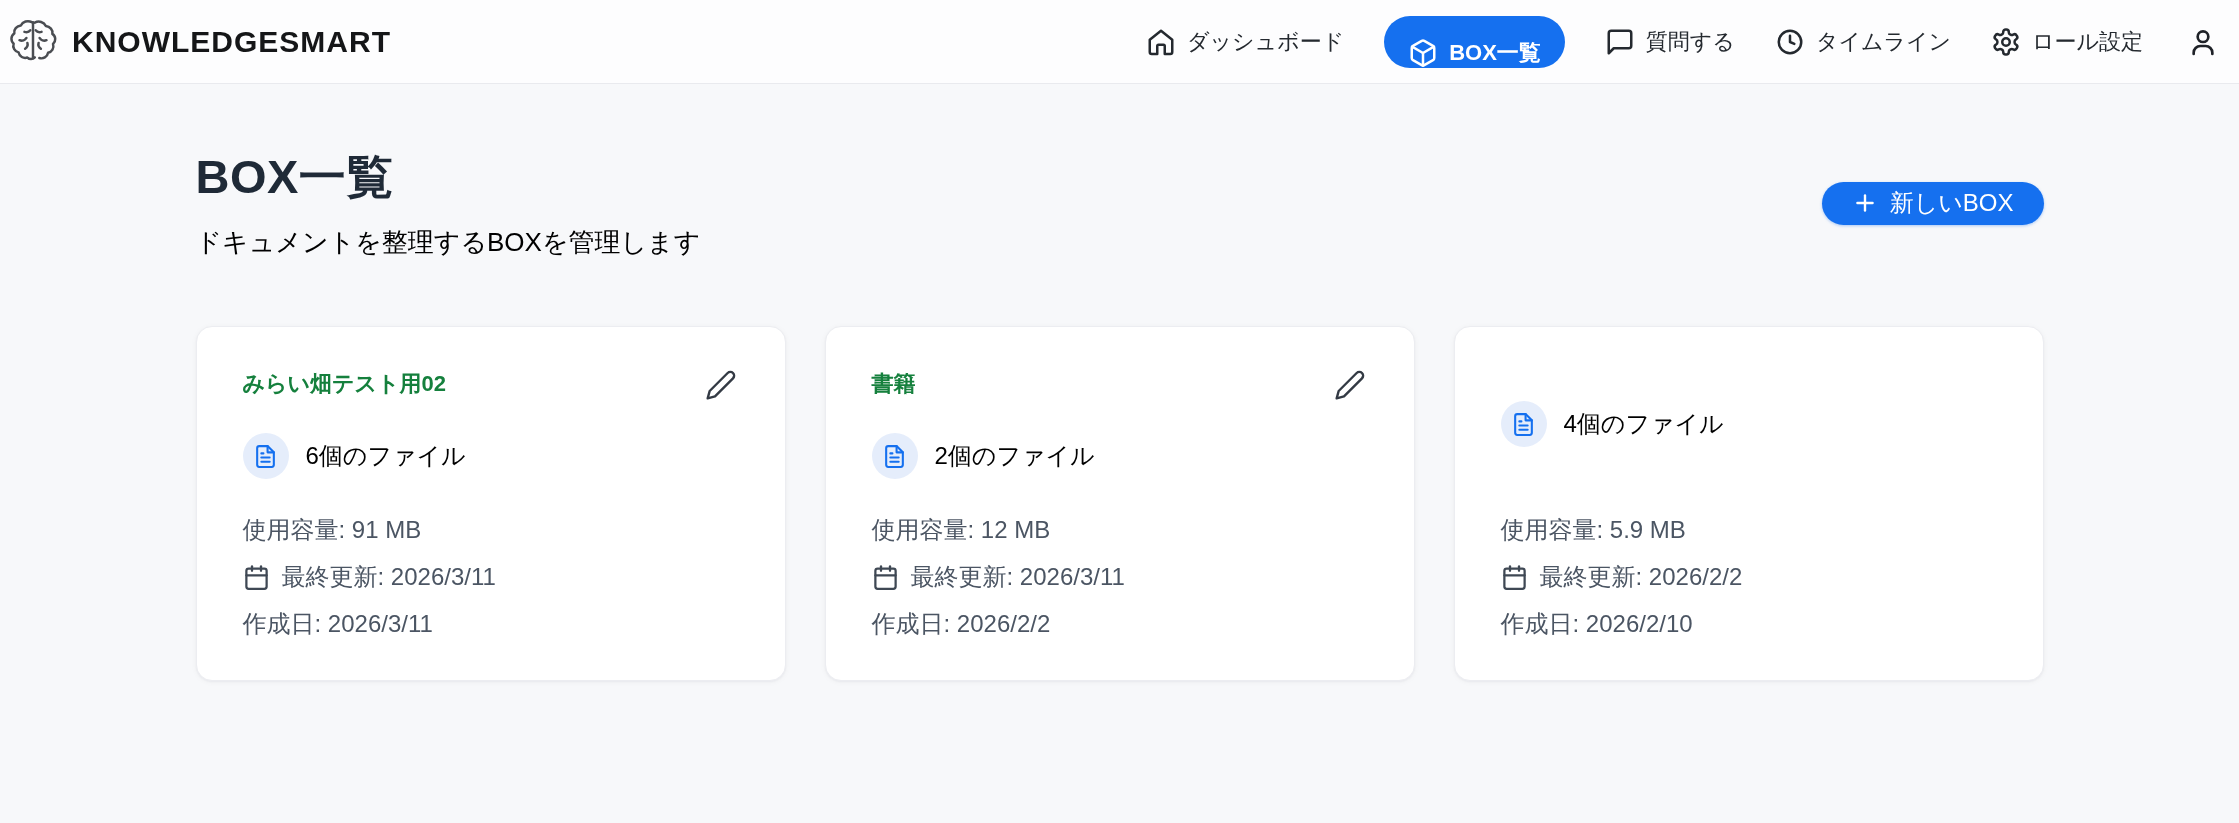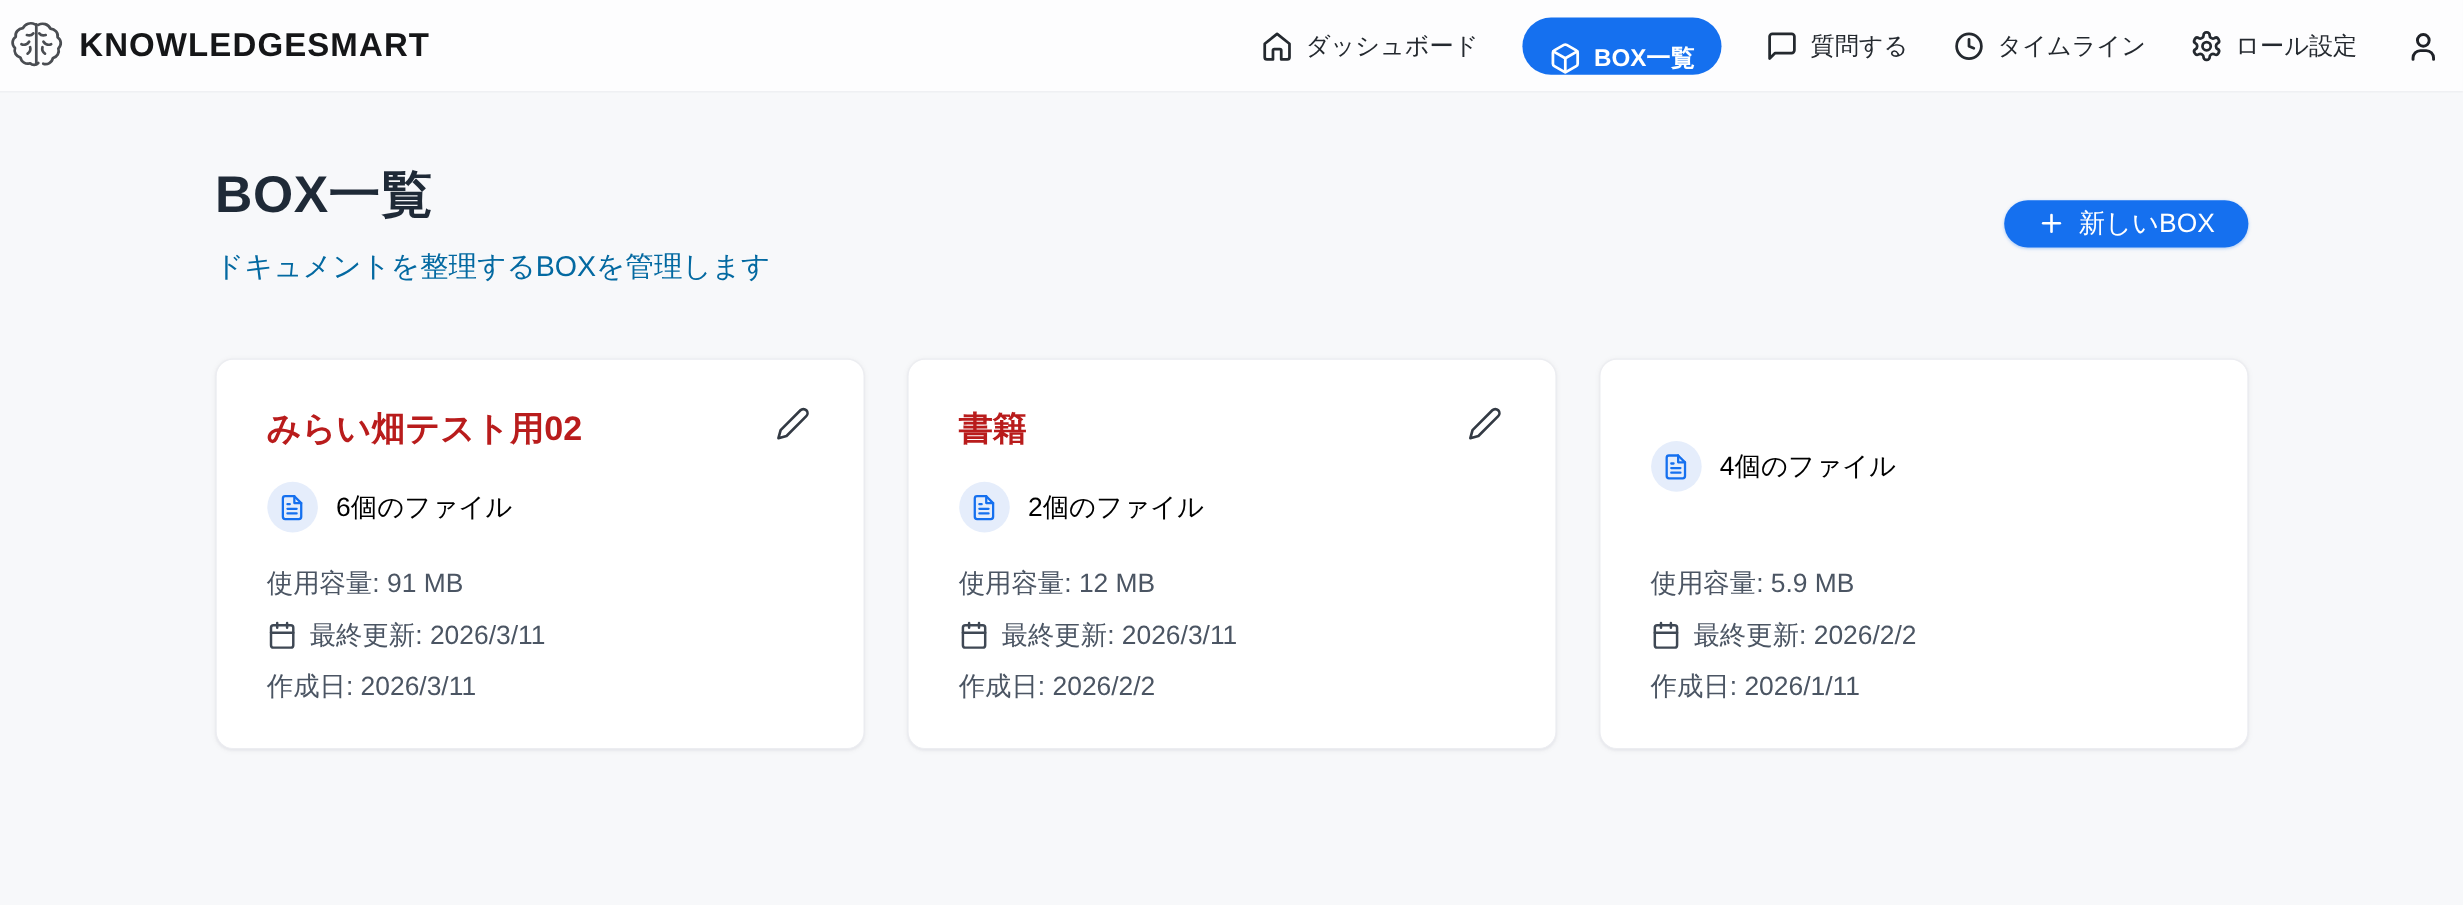--- a/index.html
+++ b/index.html
@@ -31,42 +31,42 @@
     border-radius:999px; font-weight:700;
   }
   .user-btn { background:none; border:none; cursor:pointer; color:#1f2228; margin-left:4px; }
   .user-btn svg { width:32px; height:32px; stroke:currentColor; fill:none; stroke-width:2;
                   stroke-linecap:round; stroke-linejoin:round; }
 
   
   .container { width:1848px; margin:0 auto; padding-top:62px; }
   .page-head { display:flex; align-items:center; justify-content:space-between; margin-bottom:66px; }
   .page-title { font-size:47px; font-weight:700; color:#1f2a37; letter-spacing:0.5px; }
-  .page-subtitle { margin-top:16px; font-size:26px; color:#0369a1; }
+  .page-subtitle { margin-top:16px; font-size:26px; color:#000000; }
   .new-box-btn {
     display:flex; align-items:center; gap:12px;
     background:var(--accent,#1570ef); color:#fff; border:none; cursor:pointer;
     height:43px; padding:0 30px; border-radius:999px;
     font-size:24px; font-weight:500; font-family:inherit;
     box-shadow:0 1px 3px rgba(21,112,239,.35);
   }
   .new-box-btn svg { width:26px; height:26px; stroke:#fff; fill:none; stroke-width:2.2;
                      stroke-linecap:round; }
 
   
   .cards { display:grid; grid-template-columns:repeat(3,1fr); gap:39px; }
   .card {
     background:#fff; border:1px solid #ecedf1; border-radius:16px;
     height:355px; padding:44px 46px 40px 46px;
     display:flex; flex-direction:column;
     box-shadow:0 1px 2px rgba(16,24,40,.04), 0 1px 6px rgba(16,24,40,.04);
     cursor:pointer;
   }
   .card-top { display:flex; align-items:flex-start; justify-content:space-between; }
-  .card-title { font-size:31px; font-weight:700; color:#b91c1c; line-height:1.2; }
+  .card-title { font-size:22px; font-weight:700; color:#15803d; line-height:1.2; }
   .edit-btn { background:none; border:none; cursor:pointer; color:#333a44; padding:2px; margin-top:-4px; }
   .edit-btn svg { width:32px; height:32px; stroke:currentColor; fill:none; stroke-width:1.8;
                   stroke-linecap:round; stroke-linejoin:round; }
   .file-row { display:flex; align-items:center; gap:17px; margin-top:30px; }
   .file-badge {
     width:46px; height:46px; border-radius:50%; background:#e5edfb;
     display:flex; align-items:center; justify-content:center; flex:none;
   }
   .file-badge svg { width:25px; height:25px; stroke:var(--accent,#1570ef); fill:none; stroke-width:2;
                     stroke-linecap:round; stroke-linejoin:round; }
@@ -241,18 +241,18 @@
         <div>使用容量: 5.9 MB</div>
         <div class="meta-row">
           <svg viewBox="0 0 24 24">
             <rect x="3" y="4" width="18" height="18" rx="2"></rect>
             <line x1="16" y1="2" x2="16" y2="6"></line>
               <line x1="8" y1="2" x2="8" y2="6"></line>
               <line x1="3" y1="10" x2="21" y2="10"></line>
           </svg>
           <span>最終更新: 2026/2/2</span>
         </div>
-        <div>作成日: 2026/1/11</div>
+        <div>作成日: 2026/2/10</div>
       </div>
     </div>
 
   </div>
 </main>
 
 </body></html>

